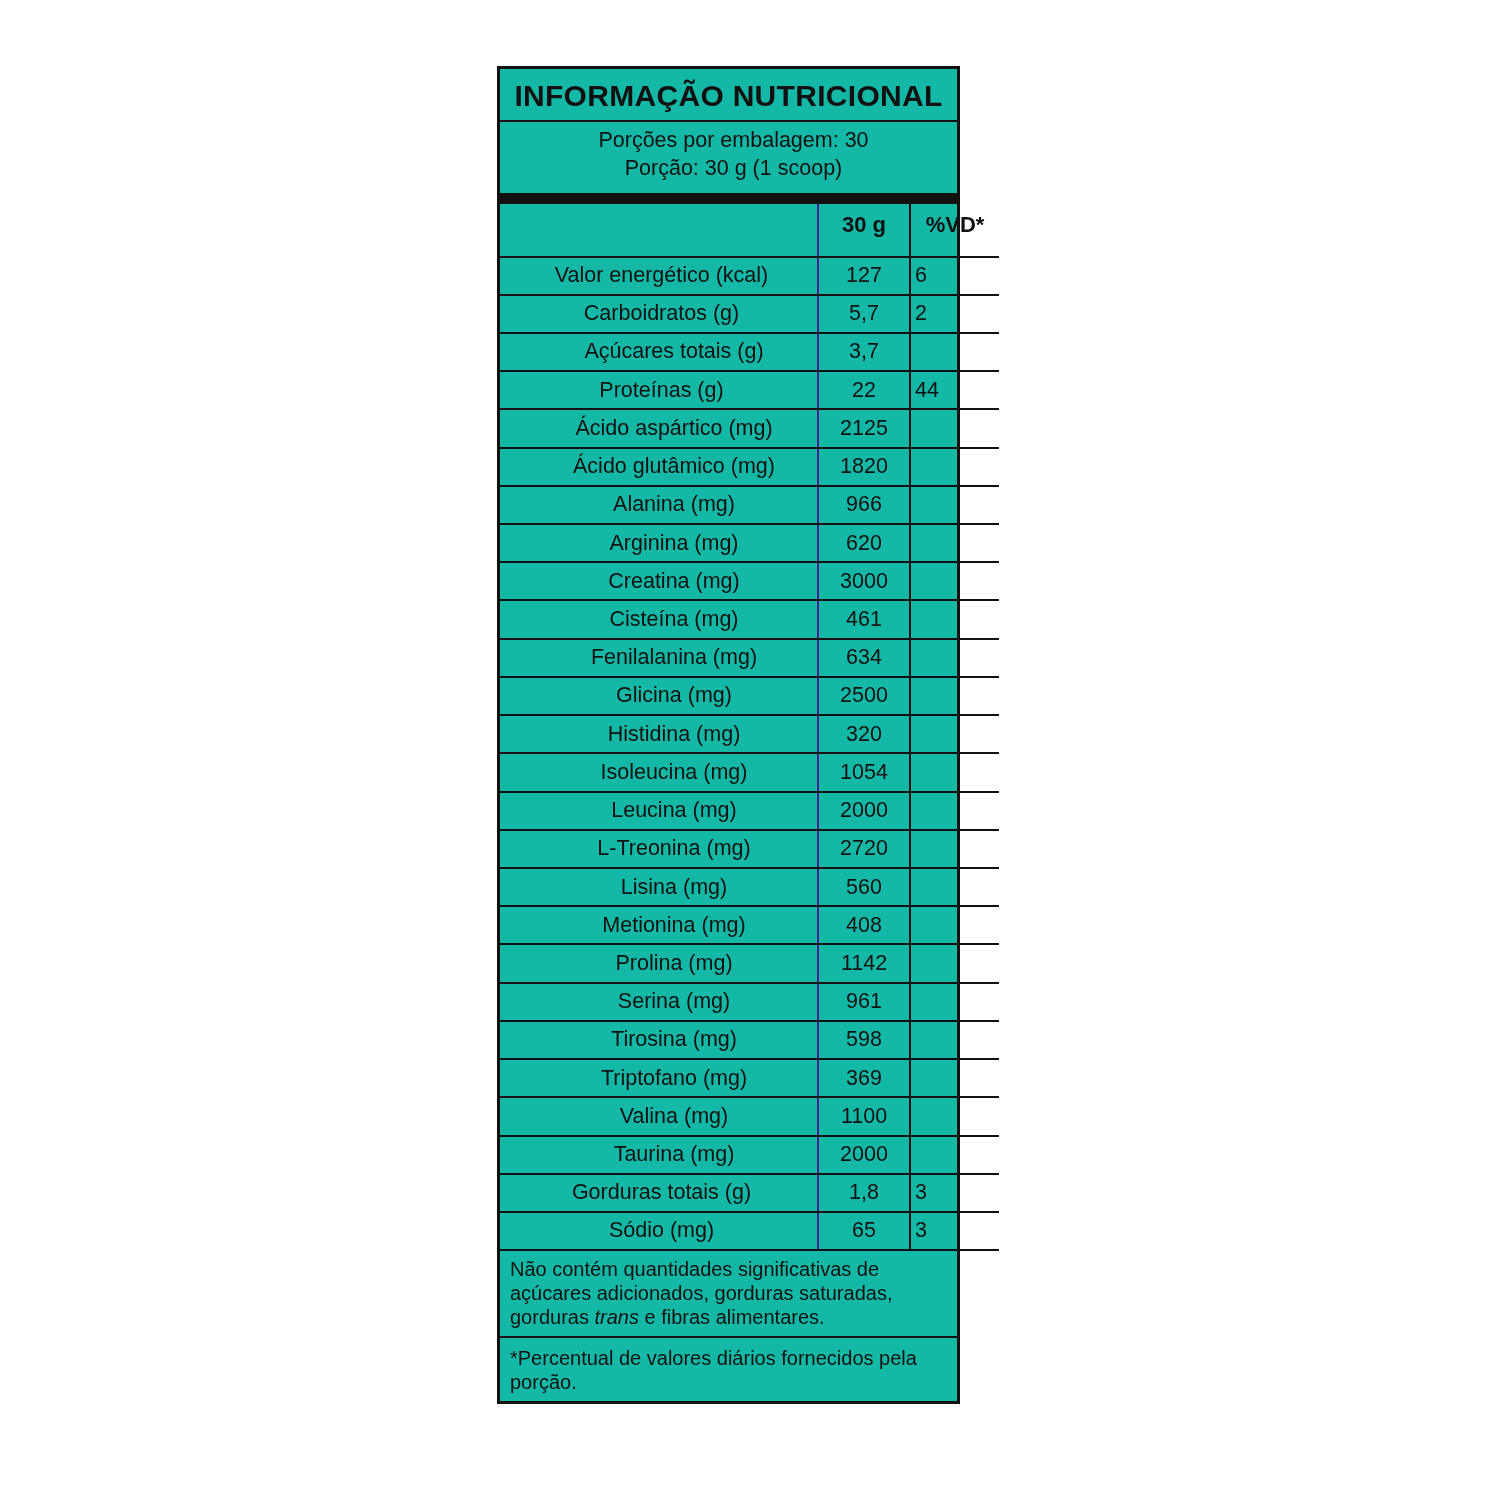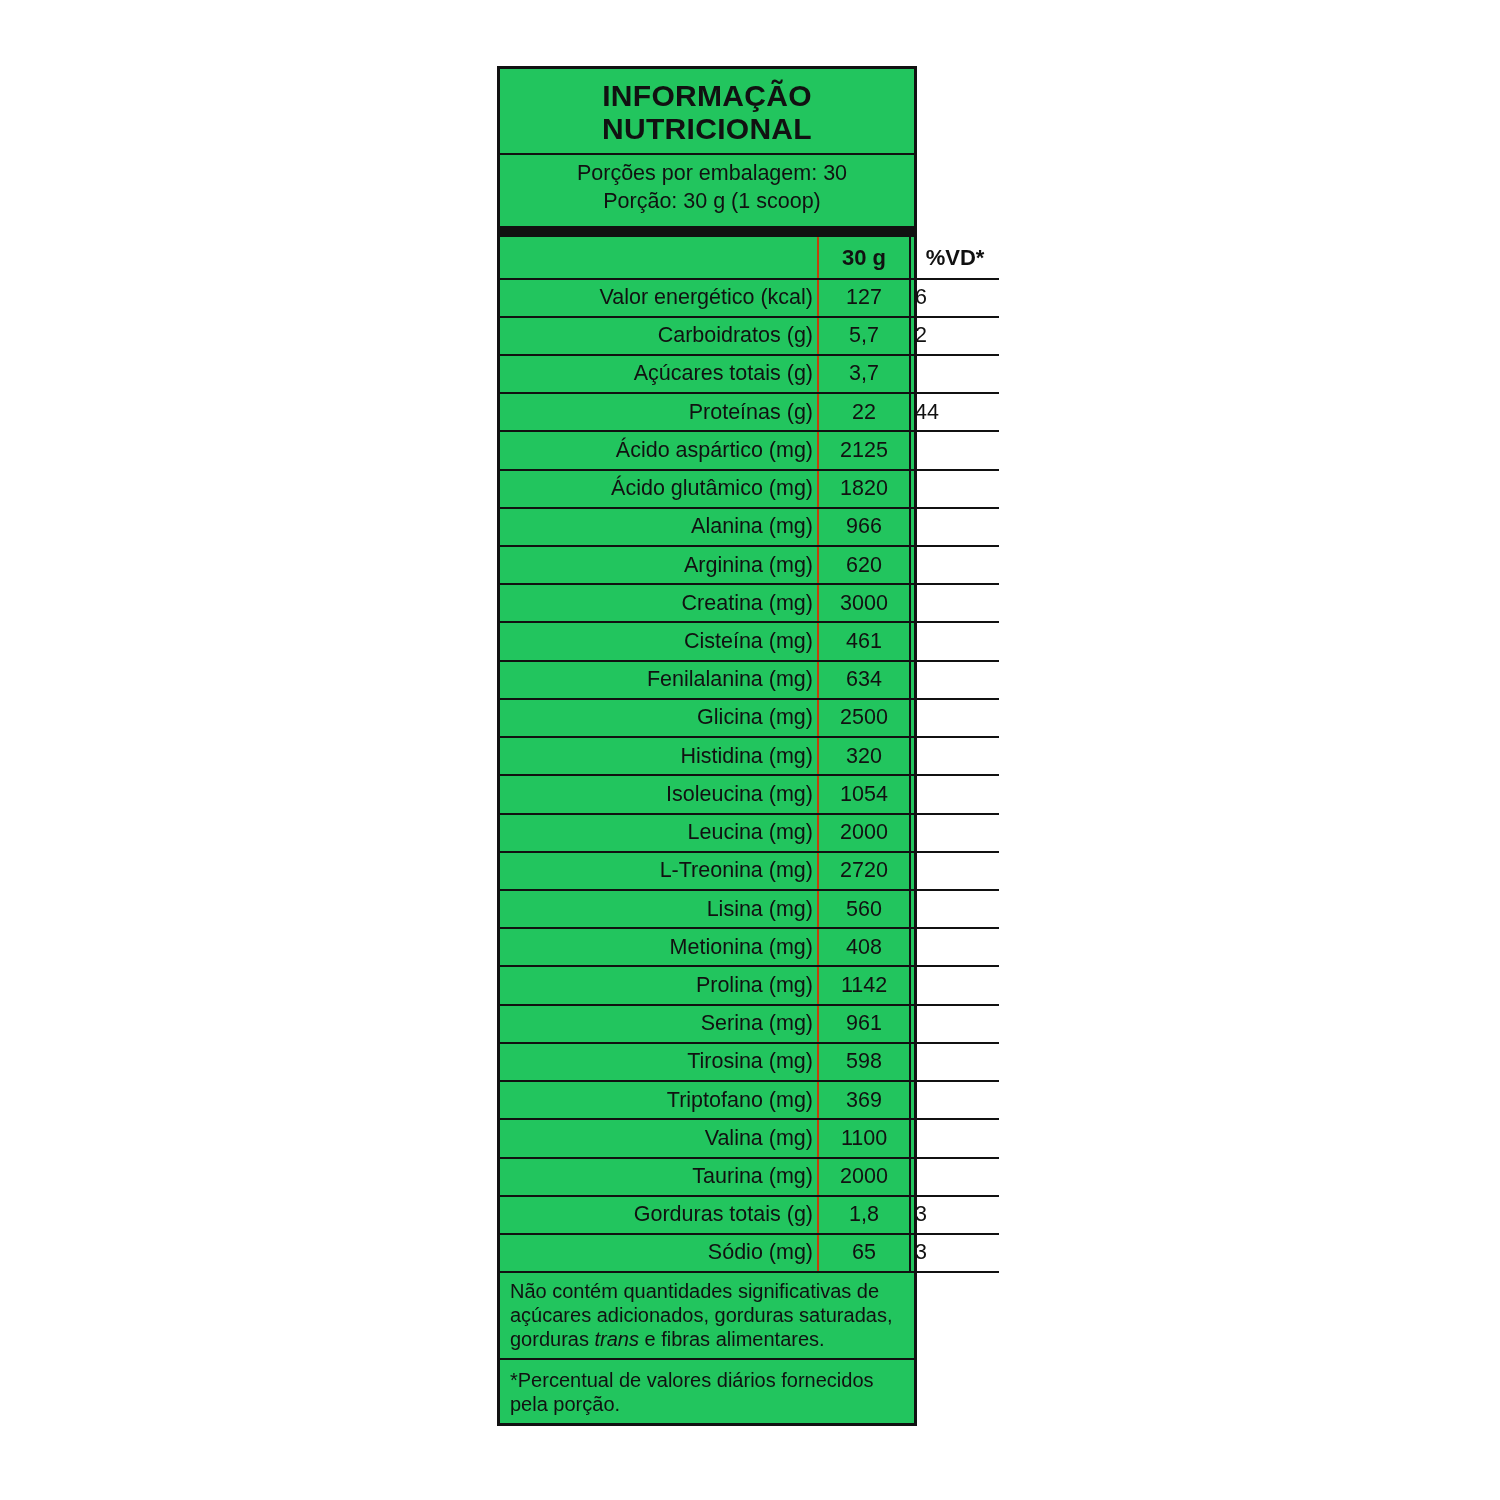--- a/index.html
+++ b/index.html
@@ -13,27 +13,27 @@
     font-family: "Liberation Sans", sans-serif;
     color: #111111;
     position: relative;
     overflow: hidden;
   }
 
   .label-wrap {
     position: absolute;
     left: 497px;
     top: 66px;
-    width: 420px;
+    width: 463px;
     box-sizing: border-box;
     border-left: 3px solid #111111;
     border-right: 3px solid #111111;
     border-top: 3px solid #111111;
     border-bottom: 3px solid #111111;
-    background: #22c55e;
+    background: #14b8a6;
   }
 
   .label-title {
     text-align: center;
     font-size: 30px;
     font-weight: 700;
     letter-spacing: 0.3px;
     padding: 10px 6px 8px 6px;
     line-height: 1.1;
   }
@@ -66,38 +66,38 @@
   table.nutri col.c-amt  { width: 92px; }
   table.nutri col.c-vd   { width: 89px; }
 
   table.nutri th, table.nutri td {
     border-bottom: 2px solid #111111;
     padding: 6.5px 4px;
     vertical-align: middle;
     line-height: 1.08;
   }
   table.nutri th.name-h, table.nutri td.name {
-    text-align: right;
+    text-align: center;
     padding-left: 10px;
-    border-right: 2px solid #c2410c;
+    border-right: 2px solid #4c1d95;
   }
   table.nutri td.name.indent {
     padding-left: 35px;
   }
   table.nutri th.amt-h, table.nutri td.amt {
     text-align: center;
     border-right: 2px solid #111111;
   }
   table.nutri th.vd-h, table.nutri td.vd {
   }
   table.nutri thead th {
     font-weight: 700;
     font-size: 22px;
     padding-top: 9px;
-    padding-bottom: 8px;
+    padding-bottom: 19px;
   }
   table.nutri thead th.name-h {
     border-bottom: 2px solid #111111;
   }
   table.nutri tr.last td {
     border-bottom: 2px solid #111111;
   }
 
   .footnote {
     font-size: 20px;

